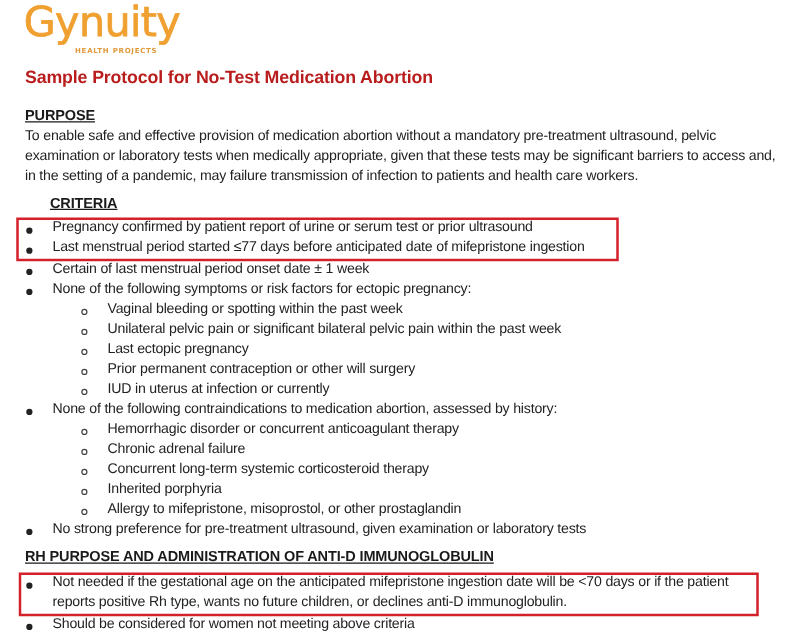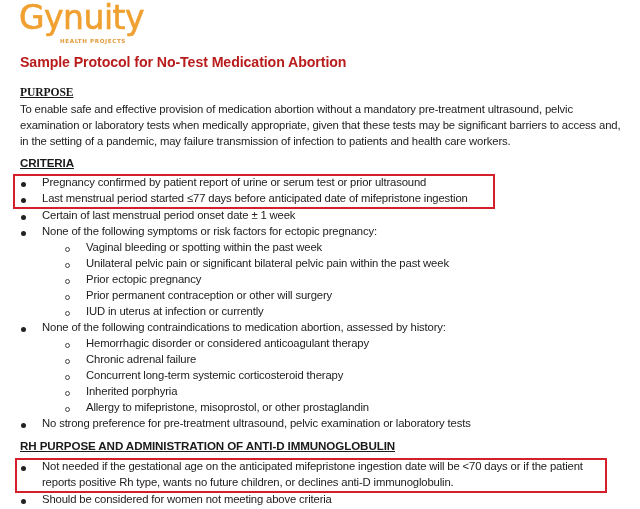--- a/index.html
+++ b/index.html
@@ -61,26 +61,26 @@
 </head>
 <body>
 
 <div class="logo">
   <div class="logo-word">Gynuity</div>
   <div class="logo-sub">HEALTH PROJECTS</div>
 </div>
 
 <div class="title">Sample Protocol for No-Test Medication Abortion</div>
 
-<div class="section-heading" style="top:86px;font-family:Liberation Serif, serif;">PURPOSE</div>
+<div class="section-heading" style="top:86px;">PURPOSE</div>
 <div class="para-line" style="top:103px;">To enable safe and effective provision of medication abortion without a mandatory pre-treatment ultrasound, pelvic</div>
 <div class="para-line" style="top:119px;">examination or laboratory tests when medically appropriate, given that these tests may be significant barriers to access and,</div>
 <div class="para-line" style="top:135px;">in the setting of a pandemic, may failure transmission of infection to patients and health care workers.</div>
 
-<div class="section-heading" style="top:156px;">CRITERIA</div>
+<div class="section-heading" style="top:156px;margin-left:20px;">CRITERIA</div>
 
 <div class="highlight-box" style="left:13px; top:174px; width:482px; height:35px;"></div>
 
 <div class="li" style="top:176px; left:0; width:640px;">
   <span class="bullet" style="top:6px;"></span>
   <span class="li-text">Pregnancy confirmed by patient report of urine or serum test or prior ultrasound</span>
 </div>
 <div class="li" style="top:192px; left:0; width:640px;">
   <span class="bullet" style="top:6px;"></span>
   <span class="li-text">Last menstrual period started ≤77 days before anticipated date of mifepristone ingestion</span>
@@ -97,60 +97,60 @@
 <div class="li" style="top:241px; left:0; width:640px;">
   <span class="sub-bullet" style="top:6px;"></span>
   <span class="sub-text">Vaginal bleeding or spotting within the past week</span>
 </div>
 <div class="li" style="top:257px; left:0; width:640px;">
   <span class="sub-bullet" style="top:6px;"></span>
   <span class="sub-text">Unilateral pelvic pain or significant bilateral pelvic pain within the past week</span>
 </div>
 <div class="li" style="top:273px; left:0; width:640px;">
   <span class="sub-bullet" style="top:6px;"></span>
-  <span class="sub-text">Prior ectopic pregnancy</span>
+  <span class="sub-text">Last ectopic pregnancy</span>
 </div>
 <div class="li" style="top:289px; left:0; width:640px;">
   <span class="sub-bullet" style="top:6px;"></span>
   <span class="sub-text">Prior permanent contraception or other will surgery</span>
 </div>
 <div class="li" style="top:305px; left:0; width:640px;">
   <span class="sub-bullet" style="top:6px;"></span>
   <span class="sub-text">IUD in uterus at infection or currently</span>
 </div>
 
 <div class="li" style="top:321px; left:0; width:640px;">
   <span class="bullet" style="top:6px;"></span>
   <span class="li-text">None of the following contraindications to medication abortion, assessed by history:</span>
 </div>
 
 <div class="li" style="top:337px; left:0; width:640px;">
   <span class="sub-bullet" style="top:6px;"></span>
-  <span class="sub-text">Hemorrhagic disorder or considered anticoagulant therapy</span>
+  <span class="sub-text">Hemorrhagic disorder or concurrent anticoagulant therapy</span>
 </div>
 <div class="li" style="top:353px; left:0; width:640px;">
   <span class="sub-bullet" style="top:6px;"></span>
   <span class="sub-text">Chronic adrenal failure</span>
 </div>
 <div class="li" style="top:369px; left:0; width:640px;">
   <span class="sub-bullet" style="top:6px;"></span>
   <span class="sub-text">Concurrent long-term systemic corticosteroid therapy</span>
 </div>
 <div class="li" style="top:385px; left:0; width:640px;">
   <span class="sub-bullet" style="top:6px;"></span>
   <span class="sub-text">Inherited porphyria</span>
 </div>
 <div class="li" style="top:401px; left:0; width:640px;">
   <span class="sub-bullet" style="top:6px;"></span>
   <span class="sub-text">Allergy to mifepristone, misoprostol, or other prostaglandin</span>
 </div>
 
 <div class="li" style="top:417px; left:0; width:640px;">
   <span class="bullet" style="top:6px;"></span>
-  <span class="li-text">No strong preference for pre-treatment ultrasound, pelvic examination or laboratory tests</span>
+  <span class="li-text">No strong preference for pre-treatment ultrasound, given examination or laboratory tests</span>
 </div>
 
 <div class="section-heading" style="top:439px;">RH PURPOSE AND ADMINISTRATION OF ANTI-D IMMUNOGLOBULIN</div>
 
 <div class="highlight-box" style="left:15px; top:458px; width:592px; height:35px;"></div>
 
 <div class="li" style="top:460px; left:0; width:640px;">
   <span class="bullet" style="top:6px;"></span>
   <span class="li-text">Not needed if the gestational age on the anticipated mifepristone ingestion date will be &lt;70 days or if the patient</span>
 </div>

